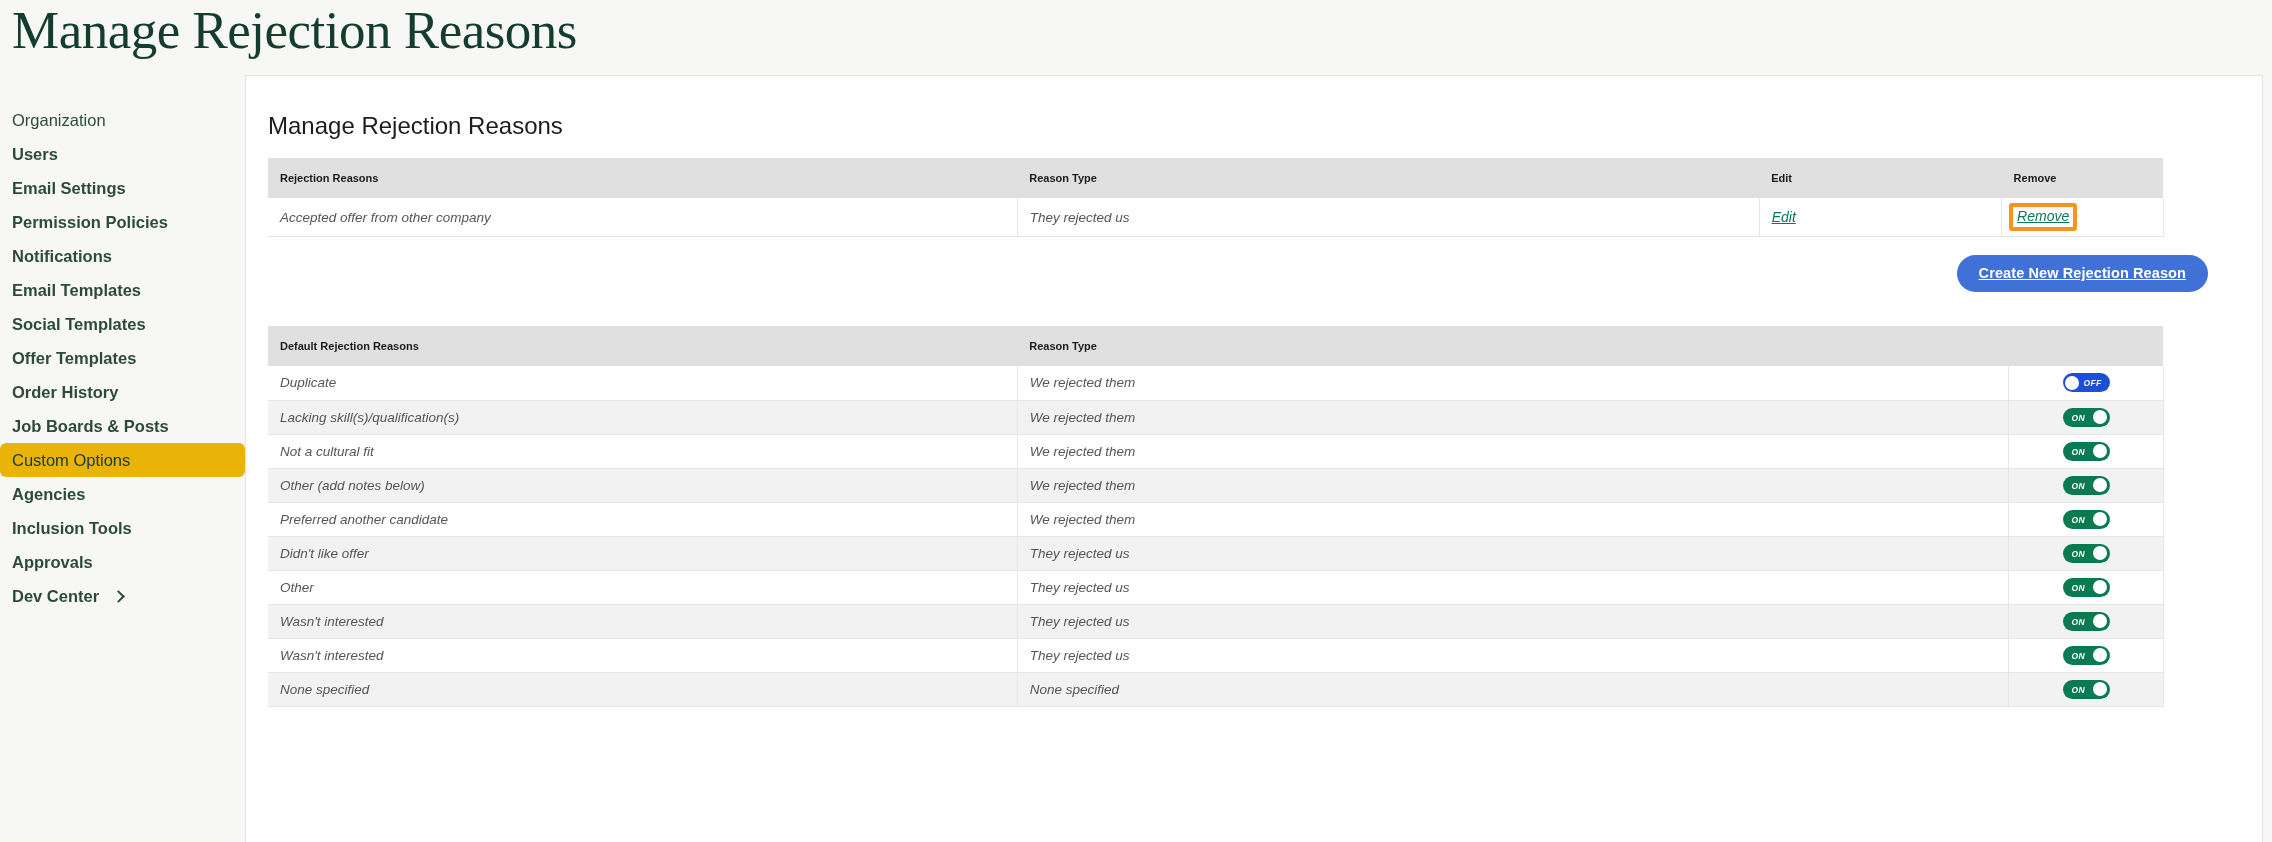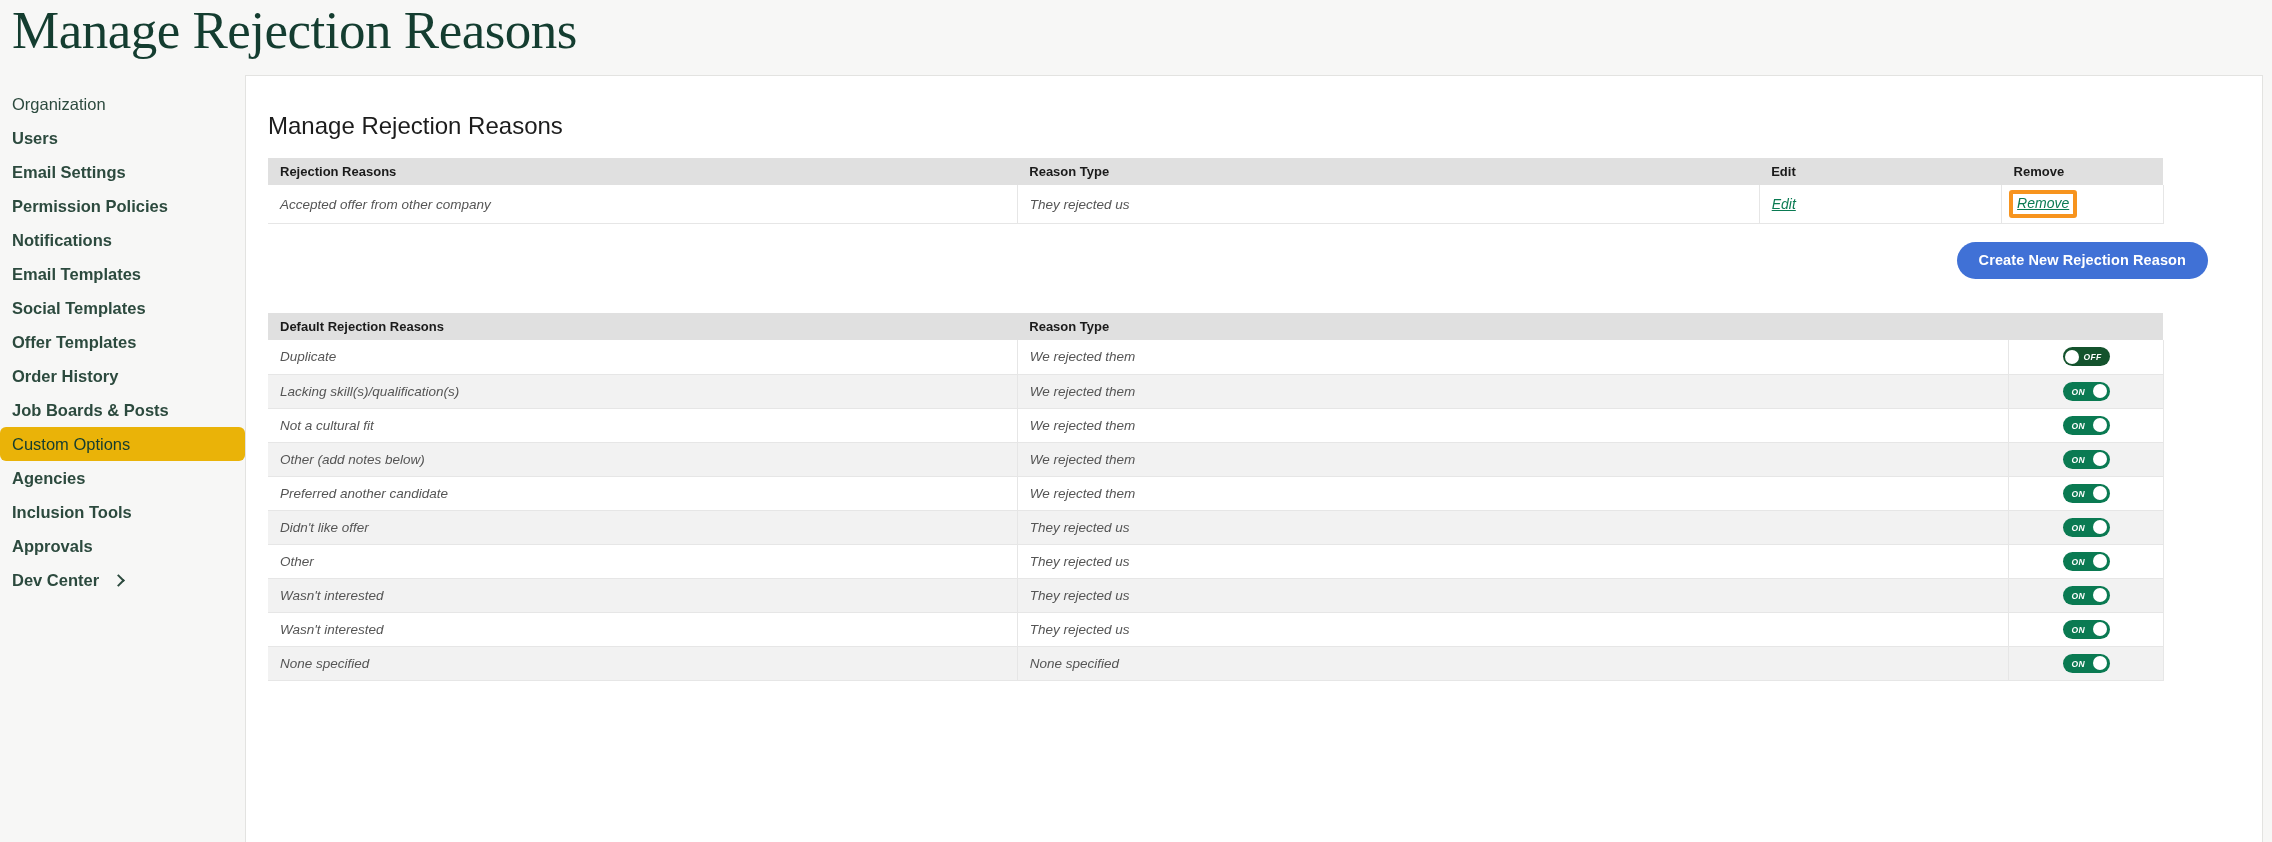--- a/index.html
+++ b/index.html
@@ -66,21 +66,21 @@
   .chevron-right {
     width: 9px; height: 9px;
     border-right: 2px solid #2c4a3e;
     border-top: 2px solid #2c4a3e;
     transform: rotate(45deg);
     margin-right: 108px;
   }
 
   
   .nav-list .nav-item { margin-bottom: 0; }
-  .nav-list { display: flex; flex-direction: column; gap: 0px; }
+  .nav-list { display: flex; flex-direction: column; gap: 0px; margin-top: 16px; }
   .nav-list .nav-item { height: 34px; }
 
   
   .main {
     flex: 1 1 auto;
     padding-left: 0;
   }
   .card {
     background: #ffffff;
     border: 1px solid #e3e3e1;
@@ -97,27 +97,27 @@
   }
 
   
   table {
     border-collapse: collapse;
     width: 100%;
     table-layout: fixed;
   }
   th {
     background: #e0e0e0;
-    font-size: 13px;
+    font-size: 11px;
     font-weight: bold;
     color: #1b1b1b;
     text-align: left;
     padding: 8px 0 8px 12px;
     border: none;
-    height: 27px;
+    height: 40px;
     line-height: 11px;
   }
   td {
     font-size: 13.5px;
     color: #555555;
     padding: 9px 0 9px 12px;
     border-right: 1px solid #e6e6e6;
     border-bottom: 1px solid #e6e6e6;
     height: 34px;
     vertical-align: middle;
@@ -160,20 +160,21 @@
     background: #4071d6;
     color: #ffffff;
     font-size: 14.5px;
     font-weight: bold;
     border: none;
     border-radius: 40px;
     padding: 10px 22px 11px 22px;
     cursor: pointer;
     font-family: "Liberation Sans", sans-serif;
     letter-spacing: 0.1px;
+    text-decoration: underline;
   }
 
   
   .table-default-wrap { margin-top: 34px; }
   .table-default th.col-reason { width: 510px; }
   .table-default th.col-type   { width: 675px; }
   .table-default th.col-tog    { width: 105px; background: #e0e0e0; }
   .table-default th.col-pad    { width: 40px; background: #ffffff; }
 
   .table-default tbody tr:nth-child(odd)  td { background: #ffffff; }
@@ -202,21 +203,21 @@
   }
   .toggle .tog-text {
     position: absolute;
     font-size: 8.5px;
     font-weight: bold;
     color: #ffffff;
     letter-spacing: 0.4px;
     top: 5px;
   }
   .toggle.on  { background: #0a7a52; }
-  .toggle.off { background: #14532d; text-align: right; }
+  .toggle.off { background: #1d4ed8; text-align: right; }
   .toggle.on  .knob     { right: 2.5px; }
   .toggle.on  .tog-text { left: 9px; }
   .toggle.off .knob     { left: 2.5px; }
   .toggle.off .tog-text { right: 8px; }
 </style>
 </head>
 <body>
 
 <h1 class="page-title">Manage Rejection Reasons</h1>
 

